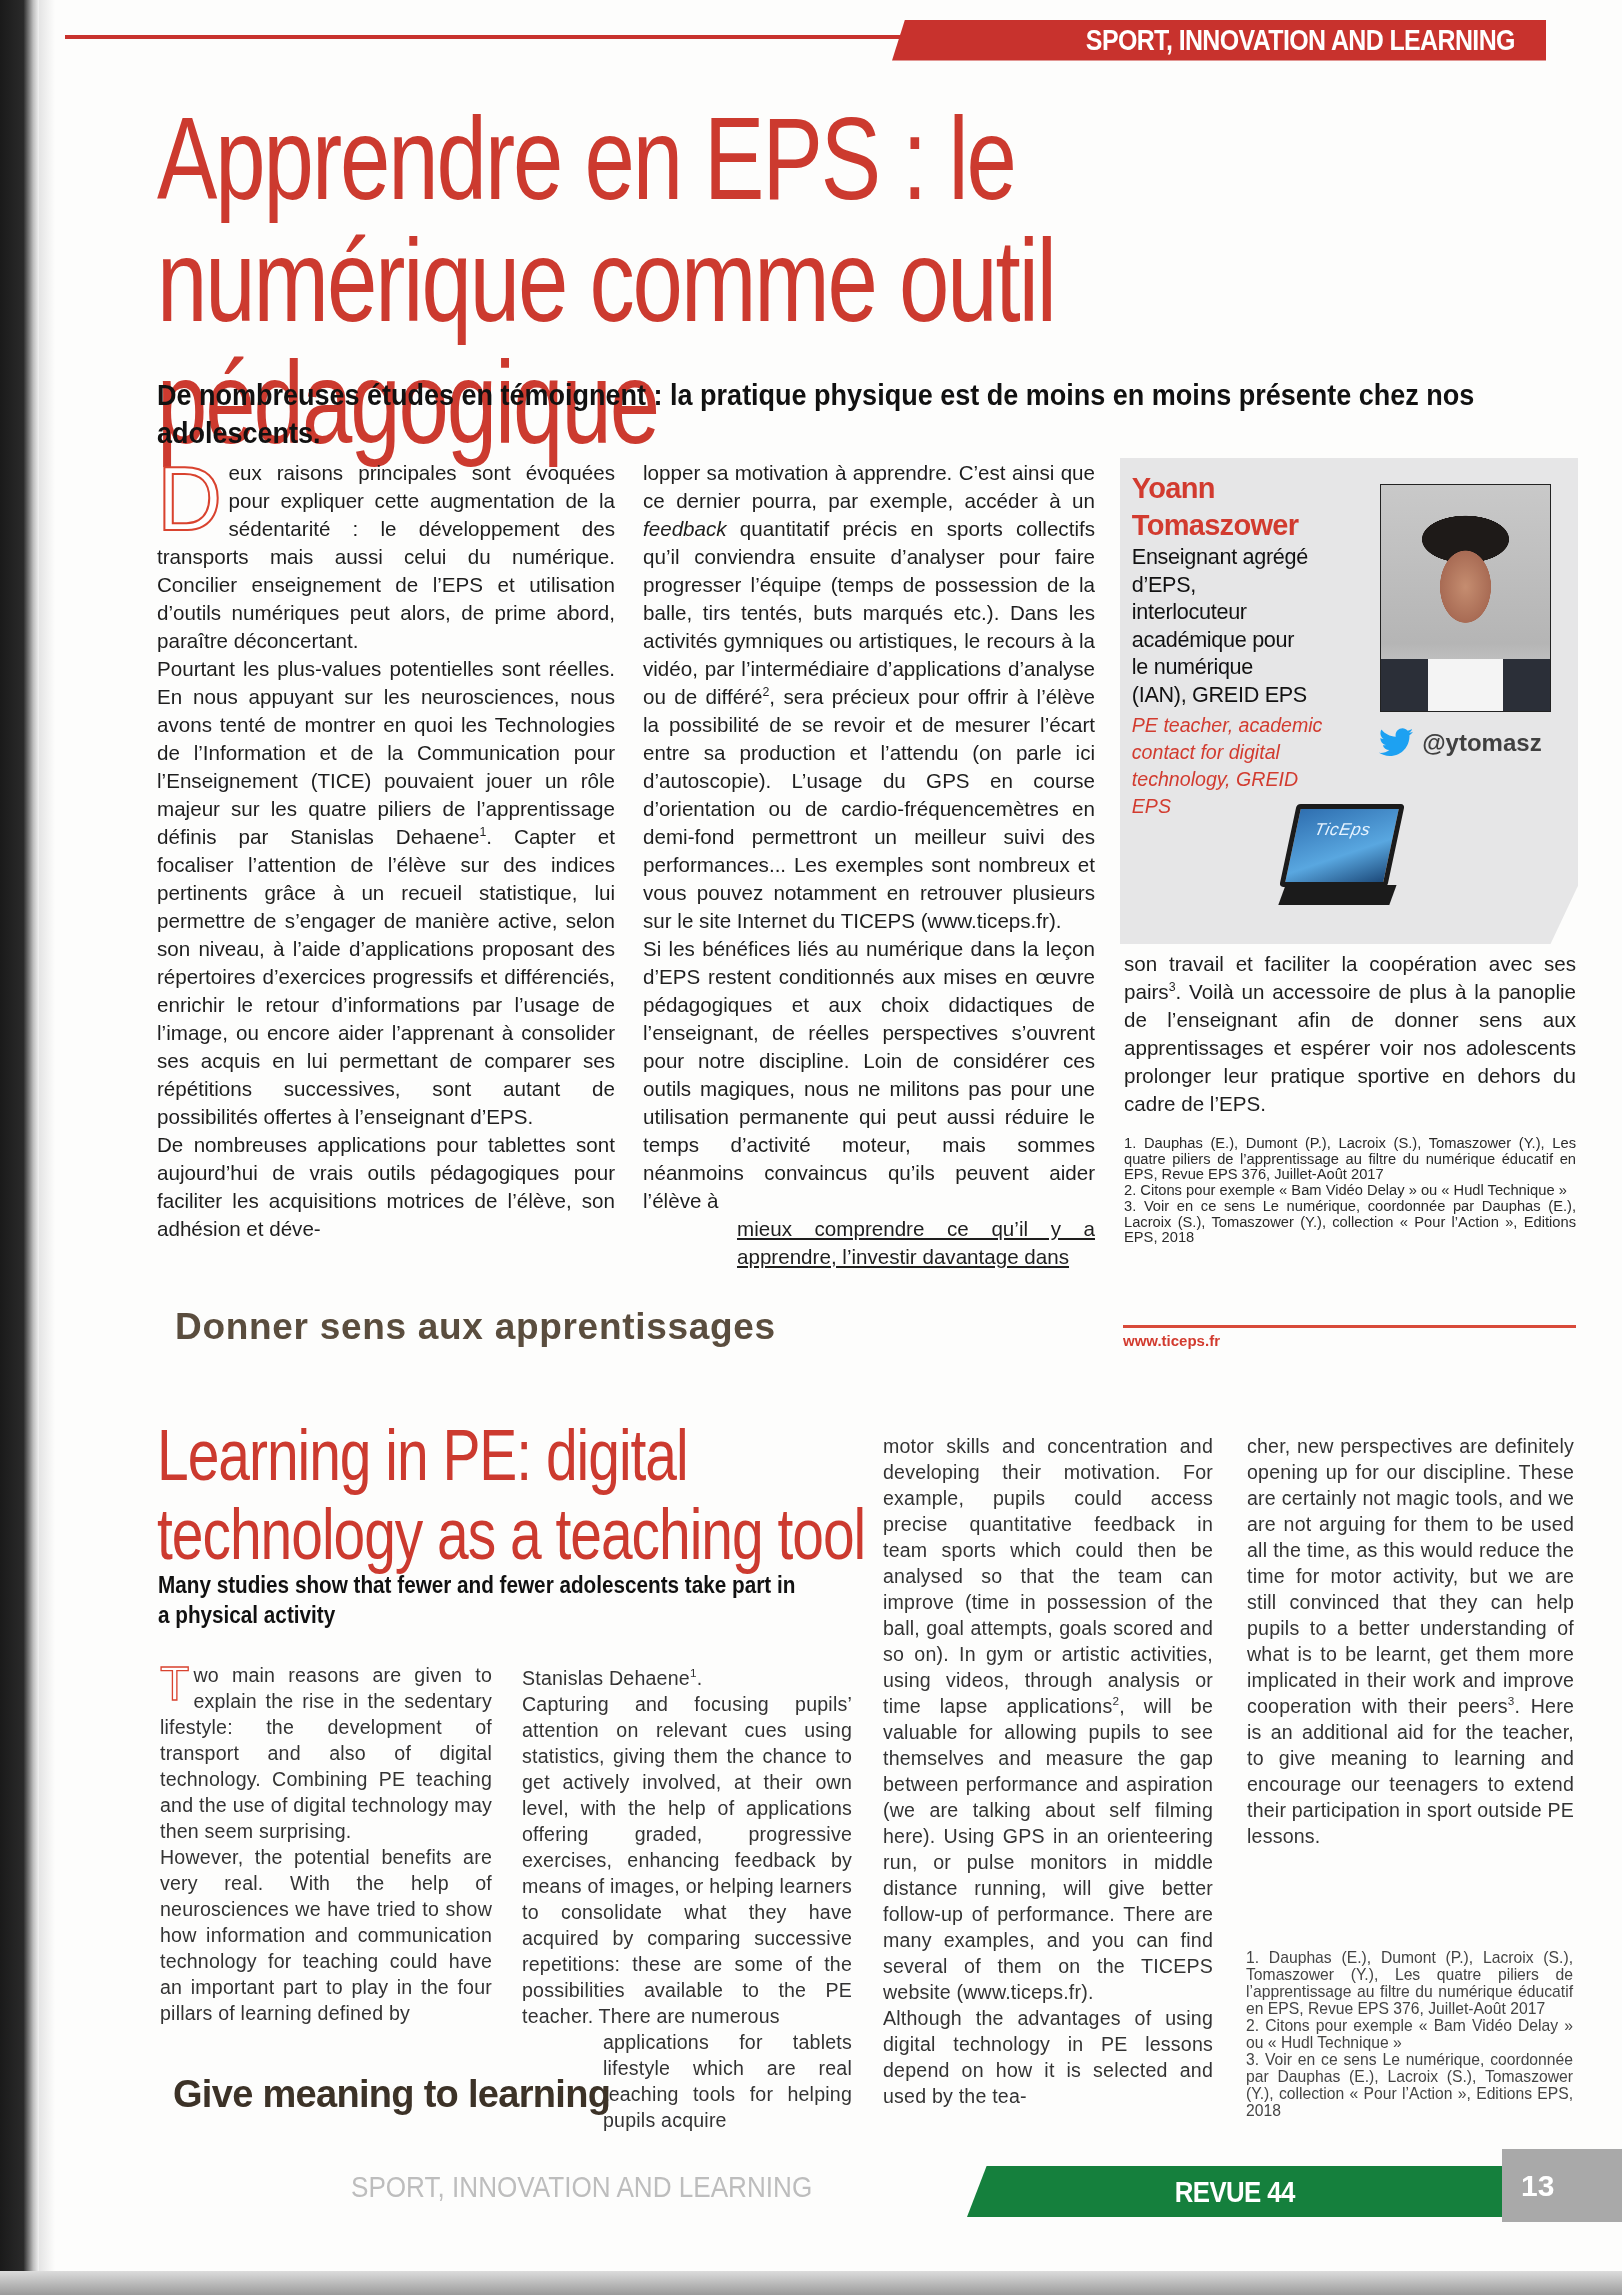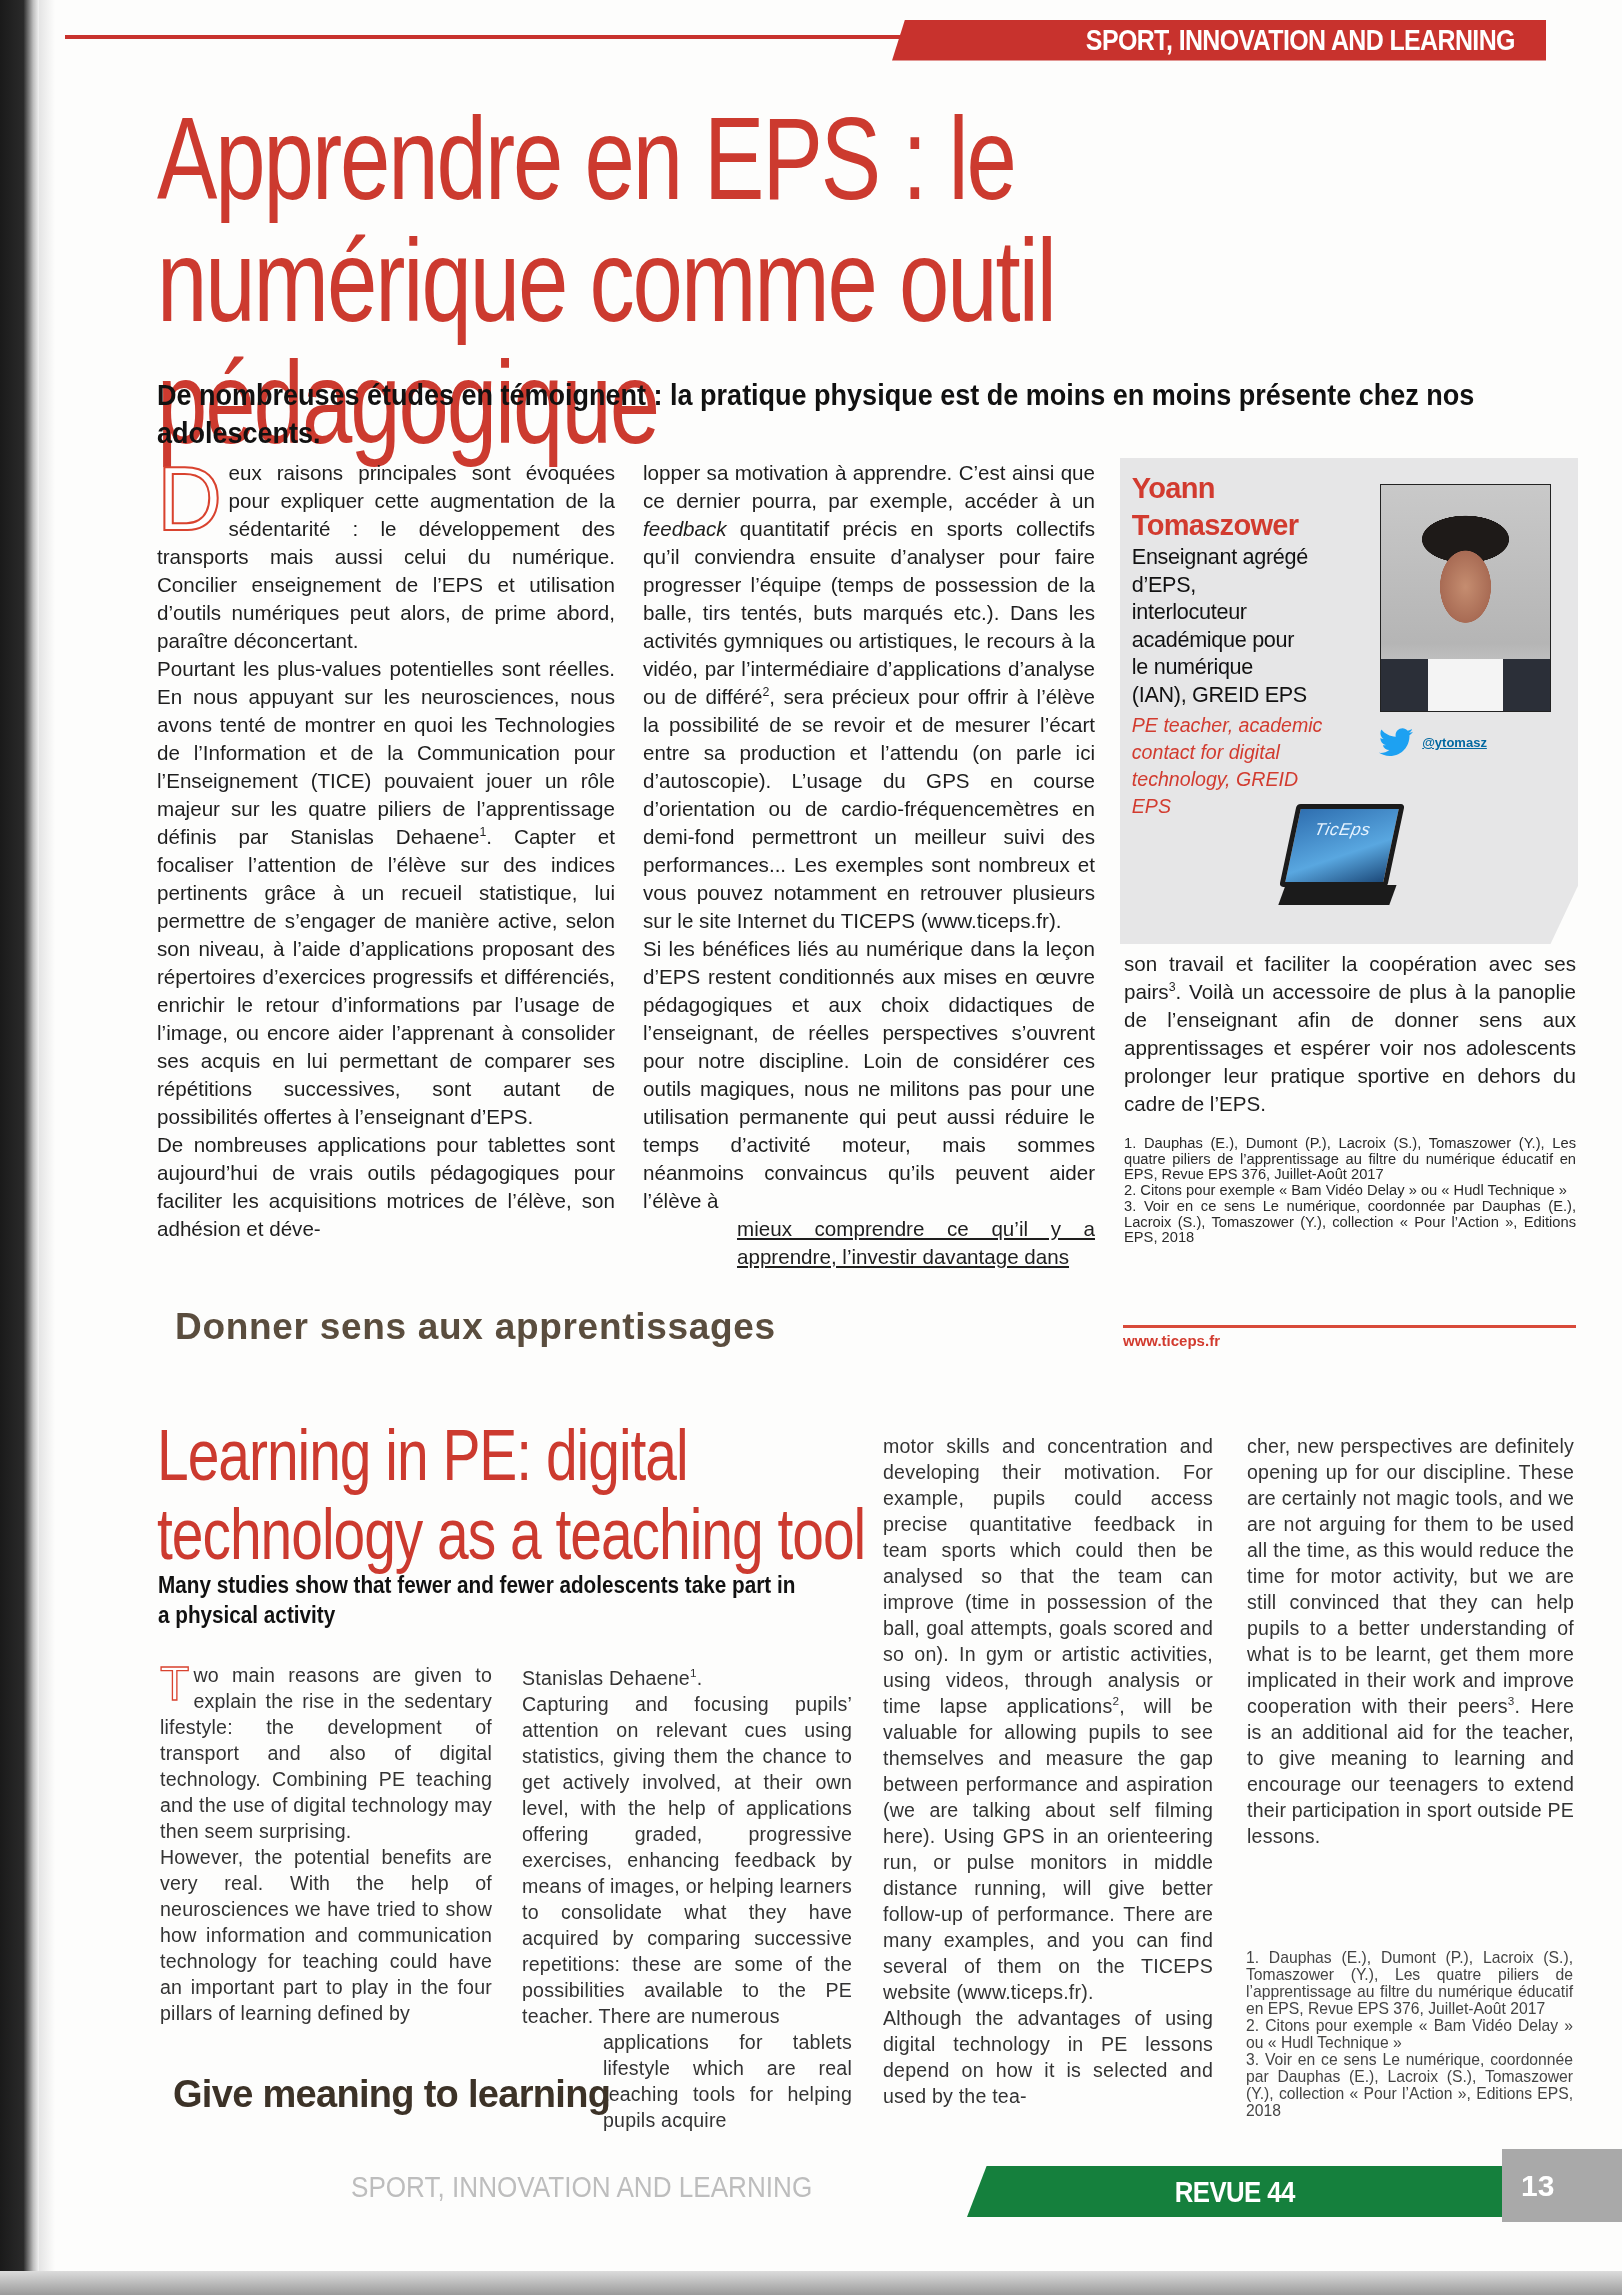--- a/index.html
+++ b/index.html
@@ -45,21 +45,21 @@
   .author-role { position: absolute; left: 11.8px; top: 85px; width: 177px; margin: 0; font-size: 21.6px; line-height: 27.5px; color: #111; letter-spacing: -0.3px; }
   .author-role-en { position: absolute; left: 11.8px; top: 254px; width: 209px; margin: 0; font-size: 19.6px; line-height: 27px; color: #d23b2f; font-style: italic; }
   .author-photo { position: absolute; left: 260px; top: 26px; width: 169px; height: 226px; border: 1.3px solid #222;
     background: radial-gradient(ellipse 46px 65px at 50% 45%, #c58d70 0, #a86b54 55%, transparent 56%),
                 radial-gradient(ellipse 72px 39px at 50% 24%, #1e1a18 0, #1e1a18 60%, transparent 61%),
                 linear-gradient(to bottom, #c9c9c9 0, #b5b5b5 70%, #dcdcdc 100%);
     overflow: hidden; }
   .shirt { position: absolute; left: 0; bottom: 0; width: 100%; height: 52px; background: linear-gradient(to right, #2b2f38 0, #2b2f38 28%, #f4f4f4 28%, #f4f4f4 72%, #2b2f38 72%); }
   .twitter { position: absolute; left: 259px; top: 270px; display: flex; align-items: center; gap: 9.2px; }
   .twitter-icon { width: 34px; height: 29px; }
-  .twitter-handle { font-weight: bold; font-size: 13px; color: #0369a1; text-decoration: underline; }
+  .twitter-handle { font-weight: bold; font-size: 24px; color: #404040; }
   .tablet { position: absolute; left: 151px; top: 342px; width: 131px; height: 131px; }
   .tablet-screen { position: absolute; left: 17px; top: 3.9px; width: 98px; height: 73px; background: linear-gradient(160deg, #2f6fb0, #59a7e0 60%, #1d4a7a); border: 5.2px solid #1b1b1b; border-radius: 3.9px; transform: skewX(-12deg); }
   .tablet-label { position: absolute; left: 18.3px; top: 10.5px; font-style: italic; color: #e6f3ff; font-size: 17px; letter-spacing: 0.7px; }
   .tablet-stand { position: absolute; left: 10.5px; top: 85px; width: 111px; height: 19.6px; background: #1b1b1b; transform: skewX(-20deg); }
 
   .fr-footnotes { position: absolute; left: 1124px; top: 1136px; width: 452px; font-size: 14.7px; line-height: 15.7px; color: #2a2a2a; text-align: justify; }
   .fr-footnotes p { margin: 0; }
   .red-rule { position: absolute; left: 1123px; top: 1325px; width: 453px; height: 2.6px; background: #d84a3a; }
   .ticeps-link { position: absolute; left: 1123px; top: 1332px; font-size: 15px; font-weight: bold; color: #d23b2f; text-decoration: none; }
 

